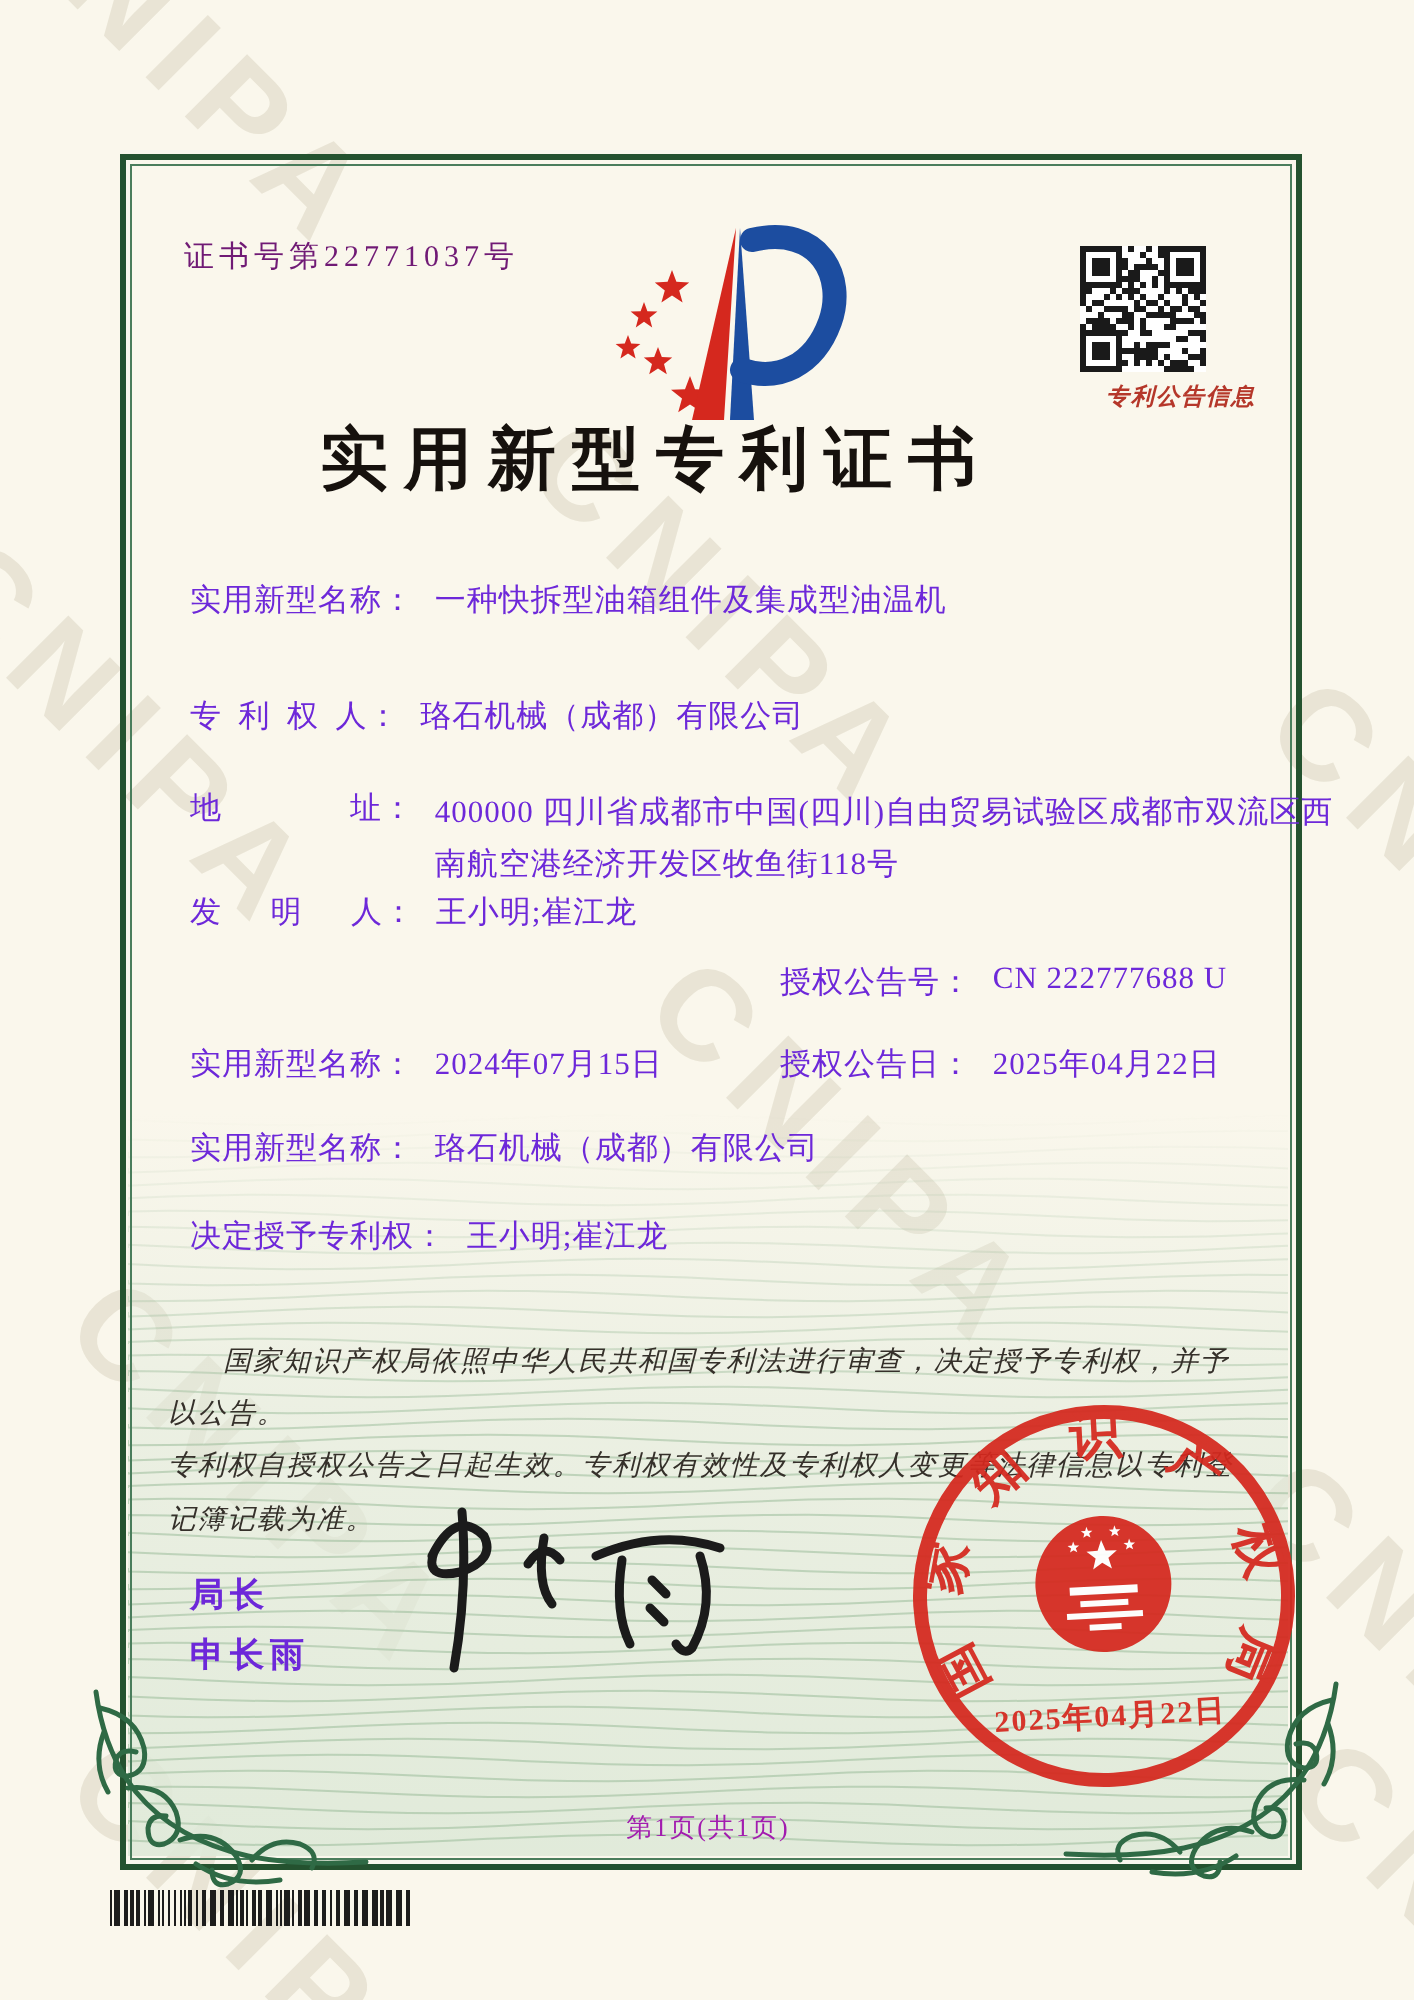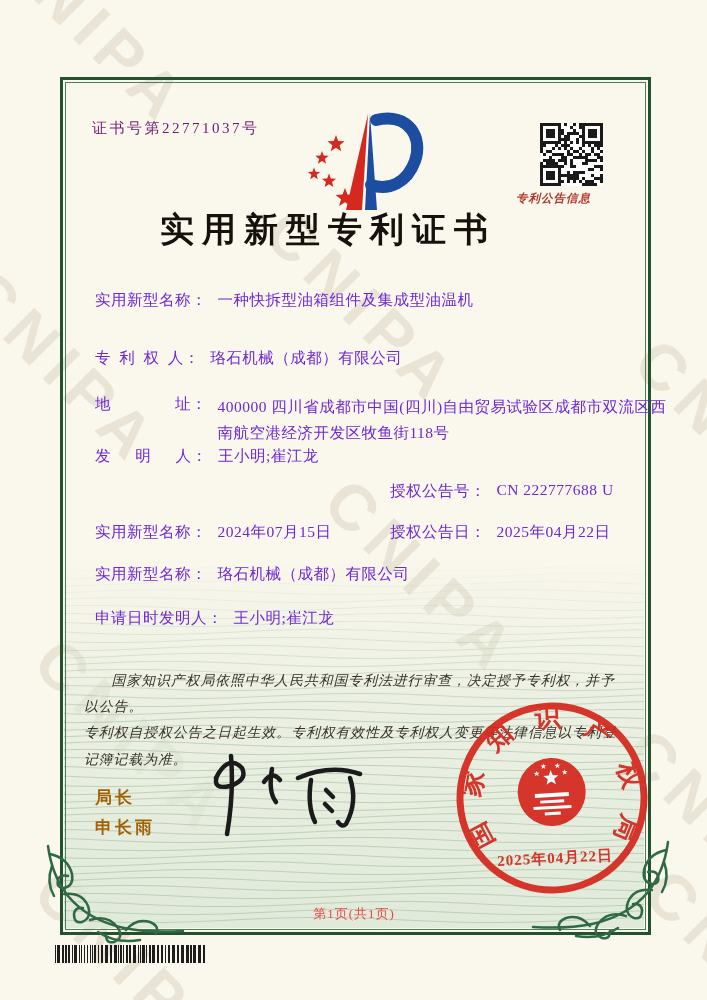--- a/index.html
+++ b/index.html
@@ -16,48 +16,48 @@
   
   .tint{position:absolute;left:64px;top:556px;width:580px;height:372px;
         background:linear-gradient(180deg,rgba(224,234,219,0) 0%,rgba(224,234,219,0.55) 40%,rgba(222,233,216,0.9) 100%);}
   .waves{position:absolute;left:64px;top:556px;
          -webkit-mask-image:linear-gradient(180deg,transparent 0%,black 45%);
          mask-image:linear-gradient(180deg,transparent 0%,black 45%);}
   
   .cert-no{position:absolute;left:92px;top:119px;font-size:15px;letter-spacing:2.5px;color:#701a75;}
   .logo{position:absolute;left:296px;top:110px;}
   .qr{position:absolute;left:540px;top:123px;}
-  .qr-label{position:absolute;left:516px;top:191px;width:112px;text-align:left;
+  .qr-label{position:absolute;left:516px;top:191px;width:112px;text-align:right;
             font-size:11.5px;font-style:italic;font-weight:bold;color:#b5372a;letter-spacing:1px;}
   .title{position:absolute;left:60px;top:207px;width:516px;text-align:center;
          font-size:34px;font-weight:bold;letter-spacing:8px;color:#16110d;padding-left:10px;}
   
   .f-row{position:absolute;left:95px;font-size:15.5px;letter-spacing:0.5px;color:#6d28d9;}
   .f-row .lab{display:inline-block;vertical-align:top;}
   .f-row .val{display:inline-block;vertical-align:top;margin-left:6px;}
   .col2{left:390px;}
   .addr .val{width:450px;line-height:1.65;}
   
   .statement{position:absolute;left:84px;top:668px;width:545px;font-size:13.8px;
              font-style:italic;letter-spacing:1px;line-height:1.9;color:#35302a;}
   .statement .l1{text-indent:2em;}
   
   .sig-block{position:absolute;left:95px;top:783px;
              font-family:"Liberation Sans","DejaVu Sans",sans-serif;
-             font-size:17px;font-weight:bold;letter-spacing:3px;color:#a16207;line-height:1.75;}
+             font-size:17px;font-weight:bold;letter-spacing:3px;color:#6d28d9;line-height:1.75;}
   .sig-script{position:absolute;left:198px;top:744px;}
   
   .seal{position:absolute;left:452px;top:698px;transform:rotate(-3deg);opacity:0.93;}
   
   .fl{position:absolute;}
   .fl-left{left:38px;top:836px;}
   .fl-right{left:528px;top:832px;transform:scaleX(-1);}
   
   .footer{position:absolute;left:60px;top:905px;width:588px;text-align:center;
-          font-size:13px;letter-spacing:1px;color:#ef4444;}
+          font-size:13px;letter-spacing:1px;color:#a21caf;}
   .barcode{position:absolute;left:55px;top:945px;}
 </style>
 </head>
 <body>
 
 <div class="page">
 
   <div class="wm" style="left:-30px;top:-10px;">CNIPA</div>
   <div class="wm" style="left:-60px;top:330px;">CNIPA</div>
   <div class="wm" style="left:240px;top:270px;">CNIPA</div>
@@ -323,21 +323,21 @@
     <span class="lab">授权公告日：</span>
     <span class="val">2025年04月22日</span>
   </div>
 
   <div class="f-row" style="top:564px;">
     <span class="lab">实用新型名称：</span>
     <span class="val">珞石机械（成都）有限公司</span>
   </div>
 
   <div class="f-row" style="top:608px;">
-    <span class="lab">申请日时发明人：</span>
+    <span class="lab">决定授予专利权：</span>
     <span class="val">王小明;崔江龙</span>
   </div>
 
   <div class="statement">
     <div class="l1">国家知识产权局依照中华人民共和国专利法进行审查，决定授予专利权，并予以公告。</div>
     <div class="l2">专利权自授权公告之日起生效。专利权有效性及专利权人变更等法律信息以专利登记簿记载为准。</div>
   </div>
 
   <div class="sig-block">
     <div>局长</div>

